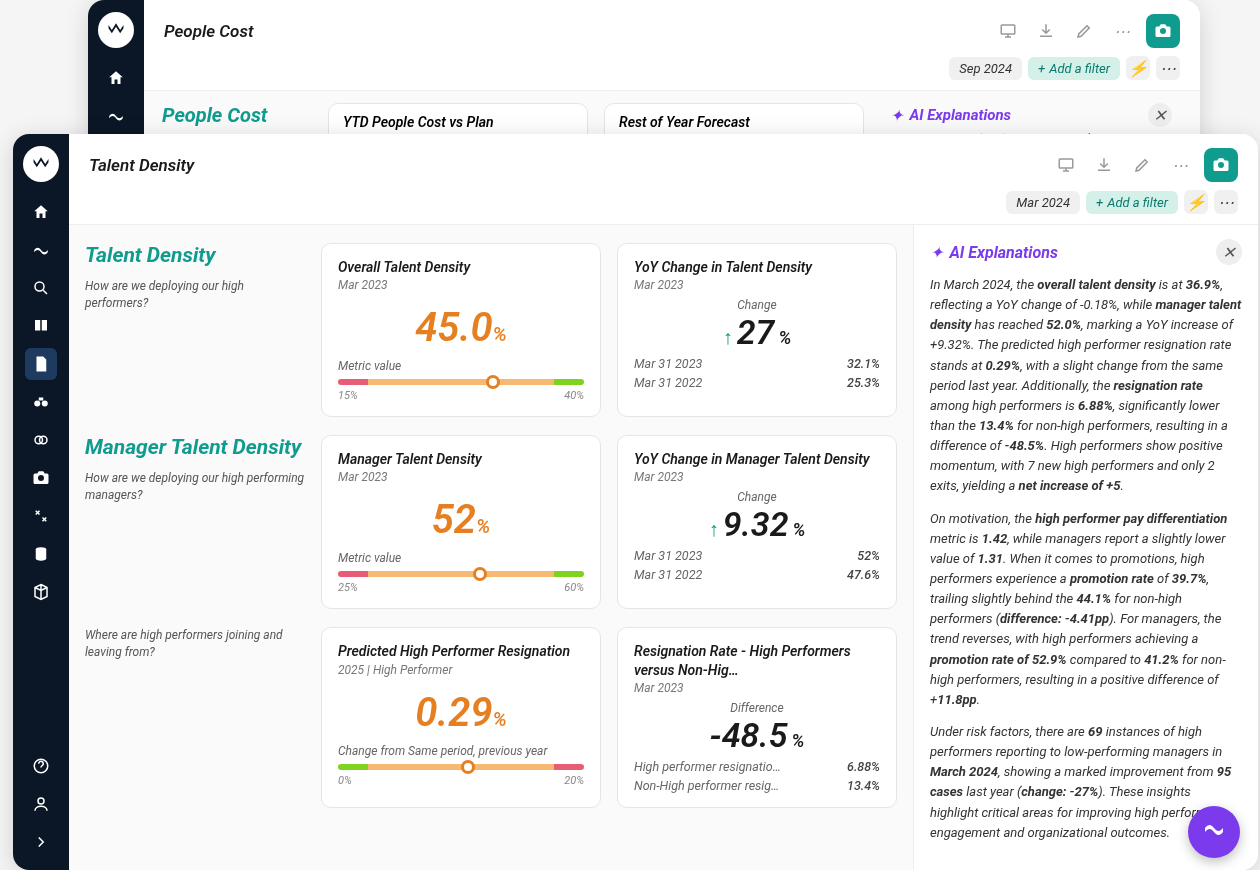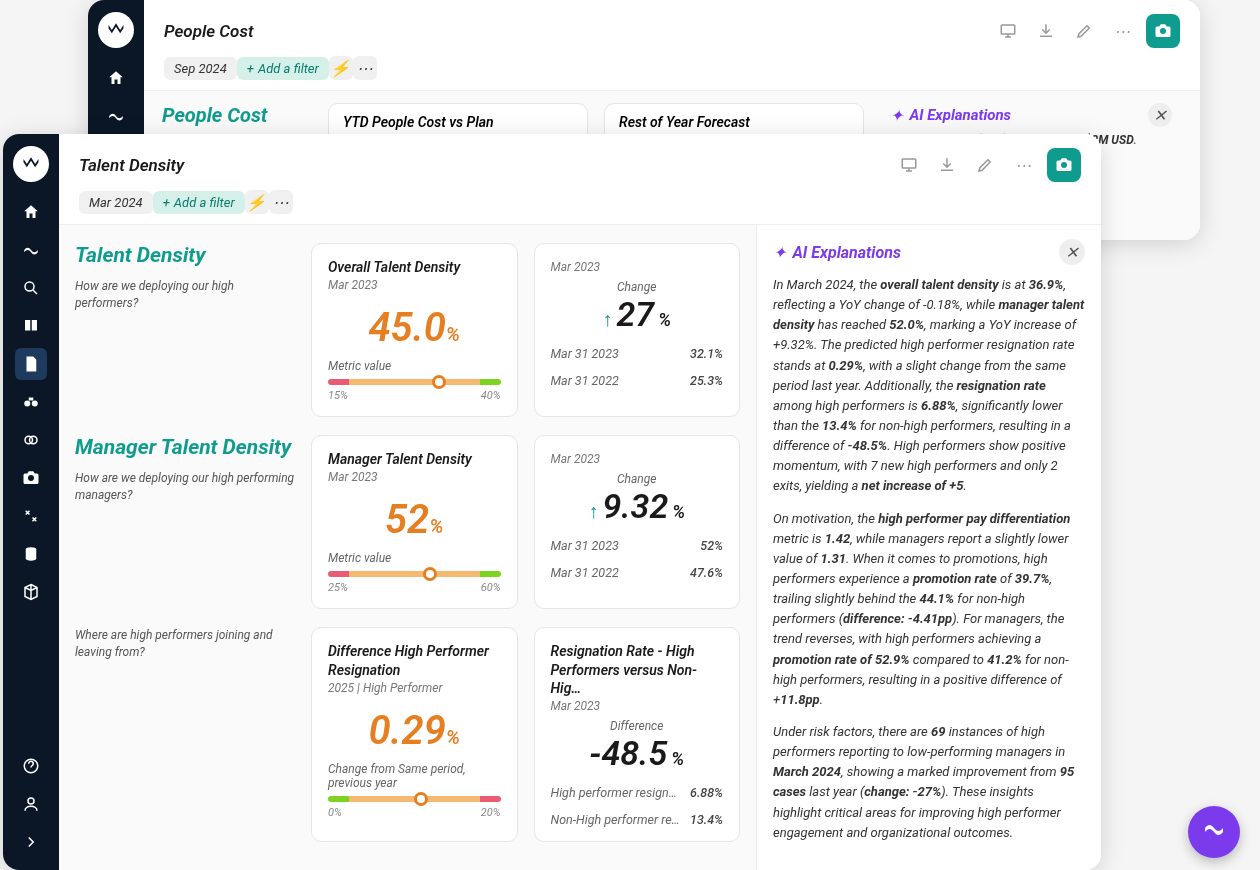--- a/index.html
+++ b/index.html
@@ -1,39 +1,39 @@
 <!DOCTYPE html>
 <html><head>
 <meta charset="utf-8">
 <style>
 * { box-sizing: border-box; margin: 0; padding: 0; font-family: -apple-system, BlinkMacSystemFont, "Segoe UI", Roboto, sans-serif; }
 body { background: #f5f5f5; width: 1260px; height: 870px; overflow: hidden; position: relative; }
 
 .window { position: absolute; background: #fff; border-radius: 16px; box-shadow: 0 4px 24px rgba(0,0,0,0.15); overflow: hidden; display: flex; }
 
 .window-back { top: 0; left: 88px; width: 1112px; height: 240px; }
-.window-front { top: 134px; left: 3px; width: 1098px; height: 736px; }
+.window-front { top: 134px; left: 13px; width: 1245px; height: 736px; }
 
 .sidebar { width: 56px; background: #0b1726; display: flex; flex-direction: column; align-items: center; padding: 12px 0; gap: 6px; flex-shrink: 0; }
 .sidebar-front { background: #0b1726; }
 .logo { width: 36px; height: 36px; border-radius: 50%; background: #fff; display:flex; align-items:center; justify-content:center; margin-bottom: 8px; }
 .logo svg { width: 20px; height: 20px; }
 .sidebar-icon { width: 32px; height: 32px; display: flex; align-items: center; justify-content: center; color: #fff; border-radius: 6px; cursor: pointer; }
 .sidebar-icon.active { background: #1e3a5f; }
 .sidebar-spacer { flex: 1; }
 
 .main { flex: 1; display: flex; flex-direction: column; overflow: hidden; font-style: italic; }
 
 .header { padding: 14px 20px 10px 20px; border-bottom: 1px solid #eee; background:#fff;}
 .header-top { display: flex; align-items: center; gap: 8px; }
 .header-title { font-size: 17px; font-weight: 600; color: #1a1a1a; flex: 1; }
 .header-actions { display: flex; gap: 10px; align-items: center; color: #999; }
 .header-action { width: 28px; height: 28px; display:flex; align-items:center; justify-content:center; cursor:pointer; }
 .camera-btn { width: 34px; height: 34px; background: #0f9b8e; border-radius: 8px; display:flex; align-items:center; justify-content:center; color:#fff; cursor:pointer;}
-.filter-row { display: flex; gap: 0; align-items: center; margin-top: 8px; }
+.filter-row { display: flex; gap: 6px; align-items: center; margin-top: 8px; justify-content: flex-end; }
 .chip { padding: 4px 10px; border-radius: 6px; font-size: 13px; background: #f0f0f0; color: #333; cursor:pointer;}
 .chip-add { background: #d4f0e8; color: #0a7a6e; display:flex; align-items:center; gap:4px;}
 .chip-icon { width: 24px; height: 24px; border-radius: 6px; background: #f0f0f0; display:flex;align-items:center;justify-content:center; cursor:pointer; color:#444;}
 
 .content { flex: 1; display: flex; overflow: hidden; }
 .content-main { flex: 1; padding: 18px 16px; overflow-y: auto; background: #fafafa;}
 .content-row { display: flex; gap: 16px; margin-bottom: 18px; }
 .row-left { width: 220px; flex-shrink: 0; }
 .section-heading { font-size: 21px; font-weight: 700; color: #0f9b8e; line-height: 1.2; margin-bottom: 10px; }
 .section-heading.blue { color: #1e5a8e; }
@@ -48,21 +48,21 @@
 .slider-label { font-size: 12px; color: #666; margin-top: 8px;}
 .slider-track { position: relative; height: 6px; border-radius: 3px; margin-top: 6px; background: linear-gradient(90deg, #e85d75 0 12%, #f5b971 12% 88%, #7ed321 88% 100%); }
 .slider-thumb { position: absolute; top: -4px; width: 14px; height: 14px; border-radius: 50%; background: #fff; border: 3px solid #e67e22;}
 .slider-ends { display: flex; justify-content: space-between; font-size: 11px; color: #888; margin-top: 4px;}
 
 .change-label { font-size: 12px; color: #666; text-align: center; margin-top: 6px;}
 .change-value { font-size: 34px; font-weight: 600; color: #1a1a1a; text-align:center; display:flex; align-items:baseline; justify-content:center; gap:4px;}
 .change-value .pct { font-size: 18px; }
 .arrow-up { color: #0f9b8e; font-size: 20px; }
 
-.kv-row { display: flex; justify-content: space-between; font-size: 12.5px; color: #444; margin-top: 12px;}
+.kv-row { display: flex; justify-content: space-between; font-size: 12.5px; color: #444; margin-top: 4px;}
 .kv-row .k { color: #666; white-space:nowrap; overflow:hidden; text-overflow:ellipsis; margin-right:8px;}
 .kv-row .v { font-weight: 500; }
 
 .ai-panel { width: 345px; border-left: 1px solid #eee; padding: 14px 16px; background: #fff; overflow-y:auto; flex-shrink:0;}
 .ai-header { display: flex; align-items: center; gap: 6px; margin-bottom: 10px;}
 .ai-title { font-size: 16px; font-weight: 700; color: #7c3aed; flex:1;}
 .ai-close { width: 26px; height: 26px; border-radius: 50%; background: #eee; display:flex; align-items:center; justify-content:center; cursor:pointer; color:#555;}
 .ai-body { font-size: 13px; color: #333; line-height: 1.55; }
 .ai-body p { margin-bottom: 12px; }
 
@@ -303,20 +303,21 @@
             <div class="slider-label">Metric value</div>
             <div class="slider-track">
                 <div class="slider-thumb" style="left:60%"></div>
               </div>
             <div class="slider-ends">
                 <span>15%</span>
                 <span>40%</span>
               </div>
           </div>
           <div class="card">
+            <div class="card-title">YoY Change in Talent Density</div>
             <div class="card-sub">Mar 2023</div>
             <div class="change-label">Change</div>
             <div class="change-value">
                 <span class="arrow-up">↑</span>
                 <span>27</span>
                 <span class="pct">%</span>
               </div>
             <div class="kv-row">
                 <span class="k">Mar 31 2023</span>
                 <span class="v">32.1%</span>
@@ -340,20 +341,21 @@
             <div class="slider-label">Metric value</div>
             <div class="slider-track">
                 <div class="slider-thumb" style="left:55%"></div>
               </div>
             <div class="slider-ends">
                 <span>25%</span>
                 <span>60%</span>
               </div>
           </div>
           <div class="card">
+            <div class="card-title">YoY Change in Manager Talent Density</div>
             <div class="card-sub">Mar 2023</div>
             <div class="change-label">Change</div>
             <div class="change-value">
                 <span class="arrow-up">↑</span>
                 <span>9.32</span>
                 <span class="pct">%</span>
               </div>
             <div class="kv-row">
                 <span class="k">Mar 31 2023</span>
                 <span class="v">52%</span>
@@ -363,21 +365,21 @@
                 <span class="v">47.6%</span>
               </div>
           </div>
         </div>
 
         <div class="content-row">
           <div class="row-left">
             <div class="section-desc">Where are high performers joining and leaving from?</div>
           </div>
           <div class="card">
-            <div class="card-title">Difference High Performer Resignation</div>
+            <div class="card-title">Predicted High Performer Resignation</div>
             <div class="card-sub">2025 | High Performer</div>
             <div class="big-value orange"><span>0.29</span><span class="pct">%</span></div>
             <div class="slider-label">Change from Same period, previous year</div>
             <div class="slider-track" style="background:linear-gradient(90deg,#7ed321 0 12%,#f5b971 12% 88%,#e85d75 88% 100%)">
                 <div class="slider-thumb" style="left:50%"></div>
               </div>
             <div class="slider-ends">
                 <span>0%</span>
                 <span>20%</span>
               </div>

